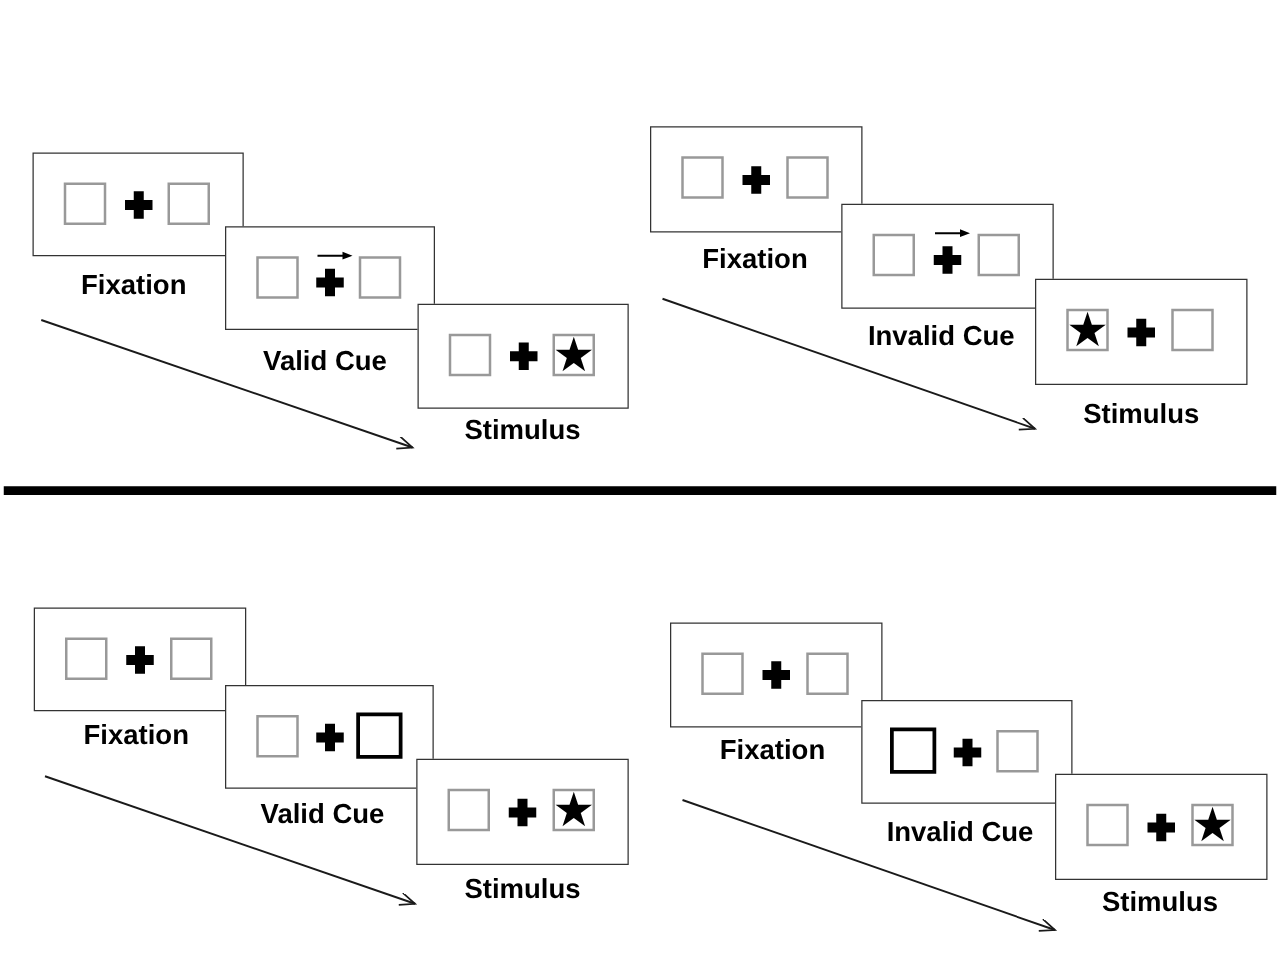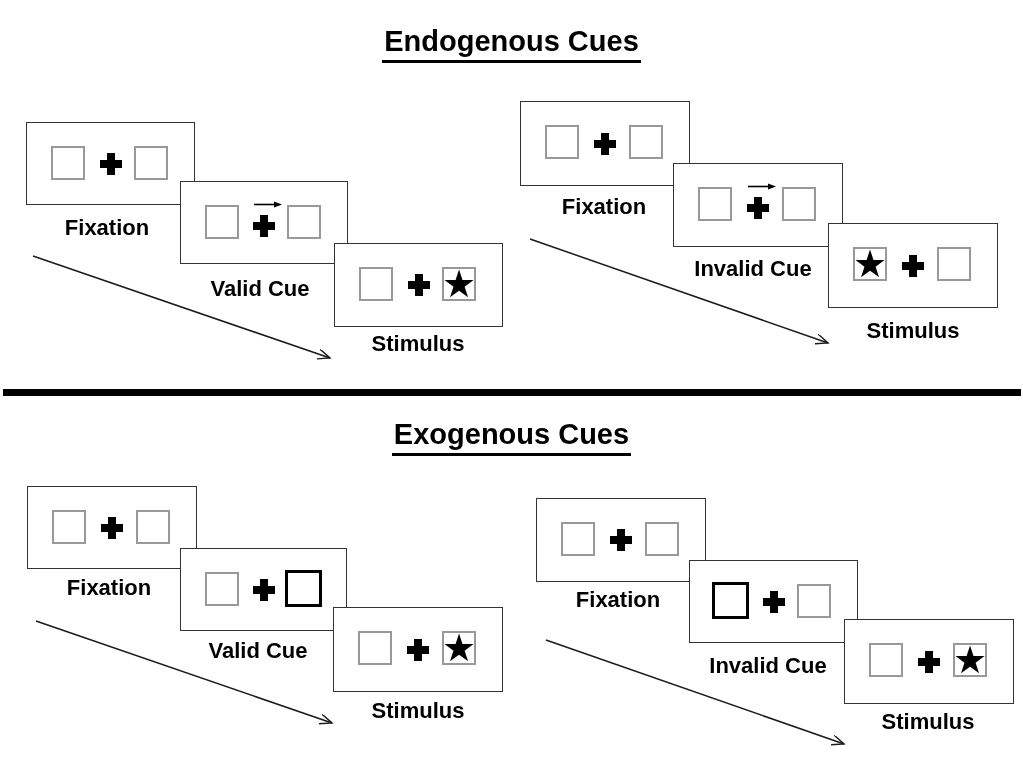--- a/index.html
+++ b/index.html
@@ -45,26 +45,20 @@
 
   
   .tarrow{position:absolute;overflow:visible;}
   .tarrow line{stroke:#1a1a1a;stroke-width:1.5;}
 </style>
 </head>
 <body>
 
 <div class="slide">
 
-  <div class="sec-title t-endo">
-    <span class="u">Endogenous Cues</span>
-  </div>
-  <div class="sec-title t-exo">
-    <span class="u">Exogenous Cues</span>
-  </div>
 
   <div class="divider"></div>
 
   <div class="panel z1" style="left:26px;top:122px;width:169px;height:83px">
     <span class="box l"></span>
     <span class="cross">
         <i class="h"></i>
         <i class="v"></i>
       </span>
     <span class="box r"></span>

